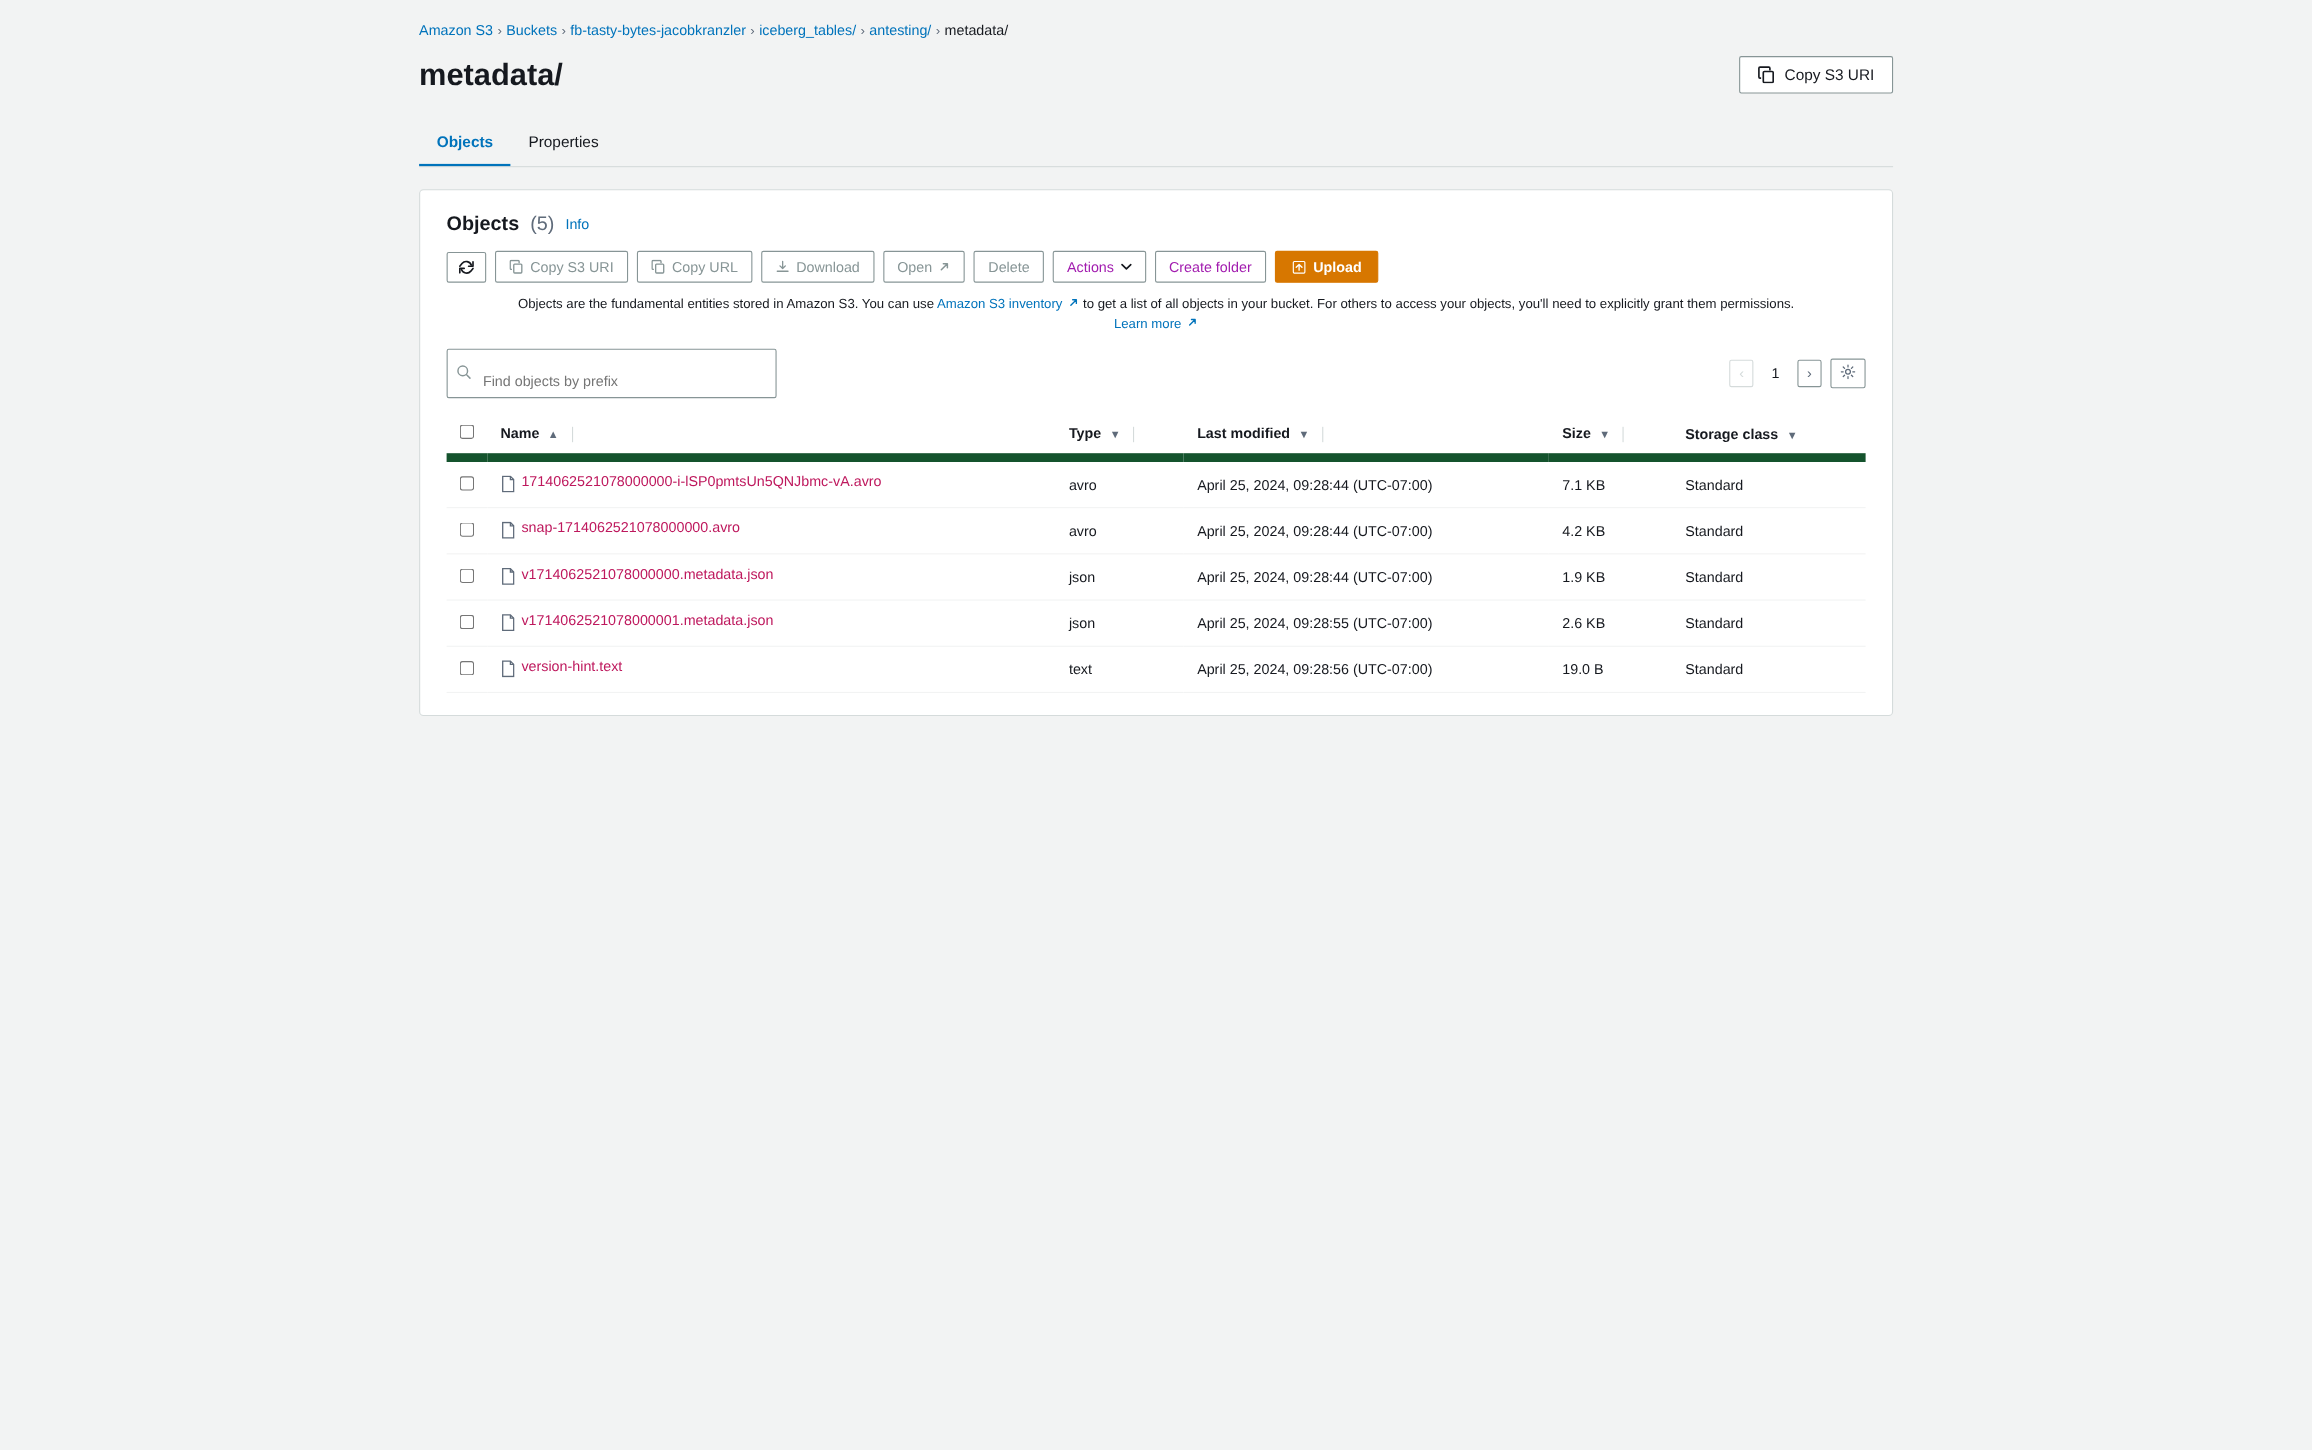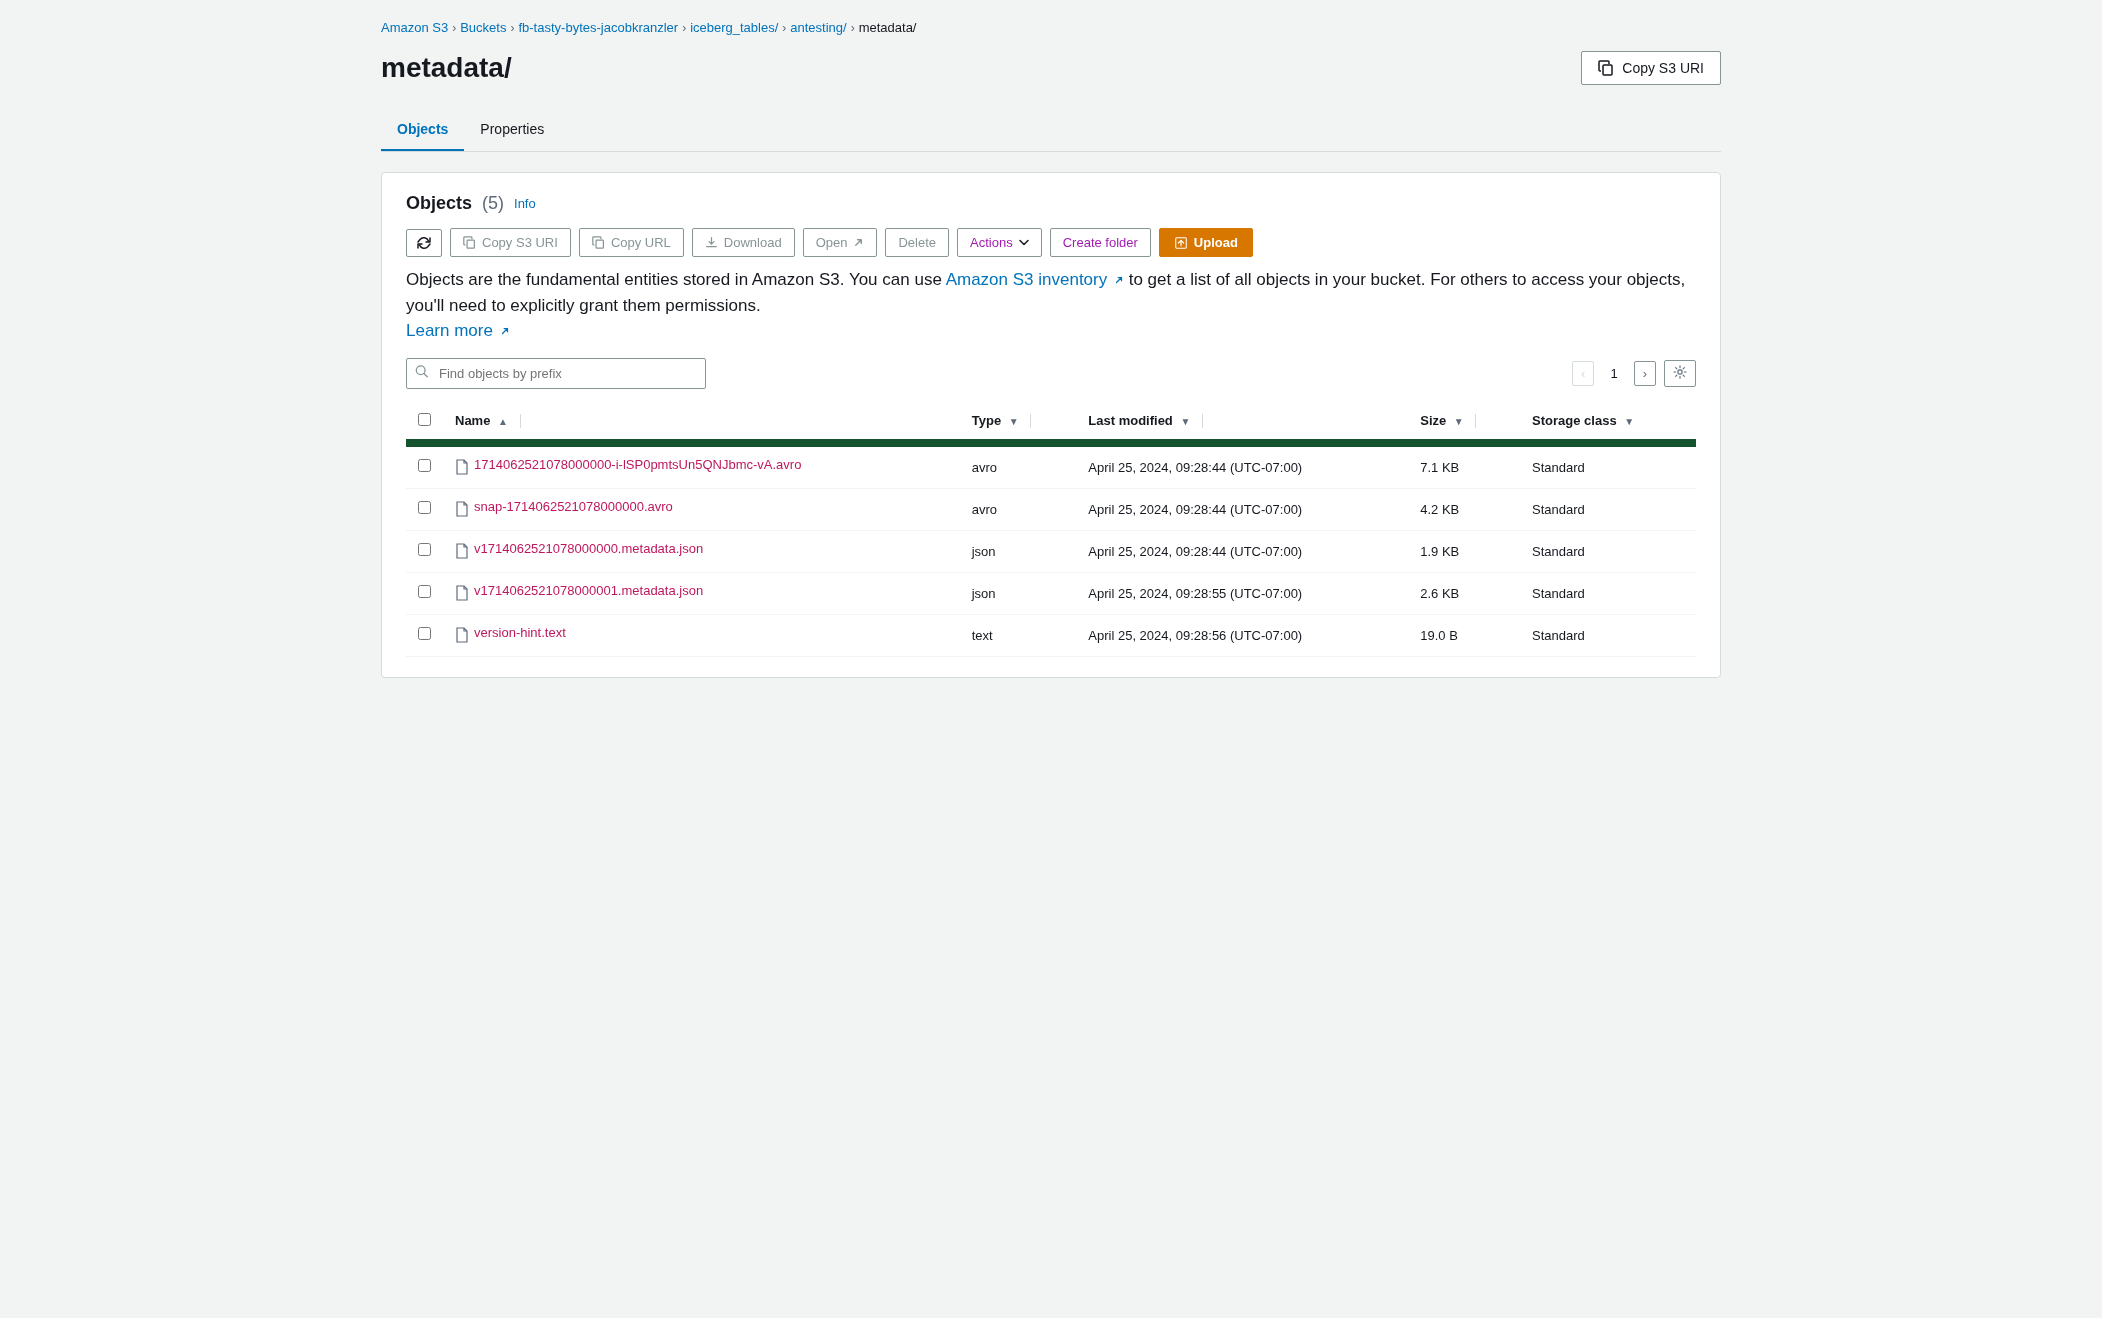--- a/index.html
+++ b/index.html
@@ -139,42 +139,43 @@
       background: #d77700;
       border-color: #d77700;
       color: #fff;
       font-weight: 600;
       padding: 6px 14px;
     }
     .toolbar-btn.refresh {
       padding: 6px 10px;
     }
     .description-text {
-      font-size: 17px;
+      font-size: 12px;
       color: #16191f;
       margin-bottom: 14px;
       line-height: 1.5;
+      text-align: center;
     }
     .description-text a {
       color: #0073bb;
       text-decoration: none;
     }
     .search-and-pagination {
       display: flex;
       align-items: center;
       justify-content: space-between;
       margin-bottom: 14px;
     }
     .search-container {
       position: relative;
       width: 300px;
     }
     .search-input {
       width: 100%;
-      padding: 7px 12px 7px 32px;
+      padding: 21px 12px 7px 32px;
       border: 1px solid #879596;
       border-radius: 2px;
       font-size: 13px;
       outline: none;
     }
     .search-icon-wrap {
       position: absolute;
       left: 9px;
       top: 50%;
       transform: translateY(-50%);

